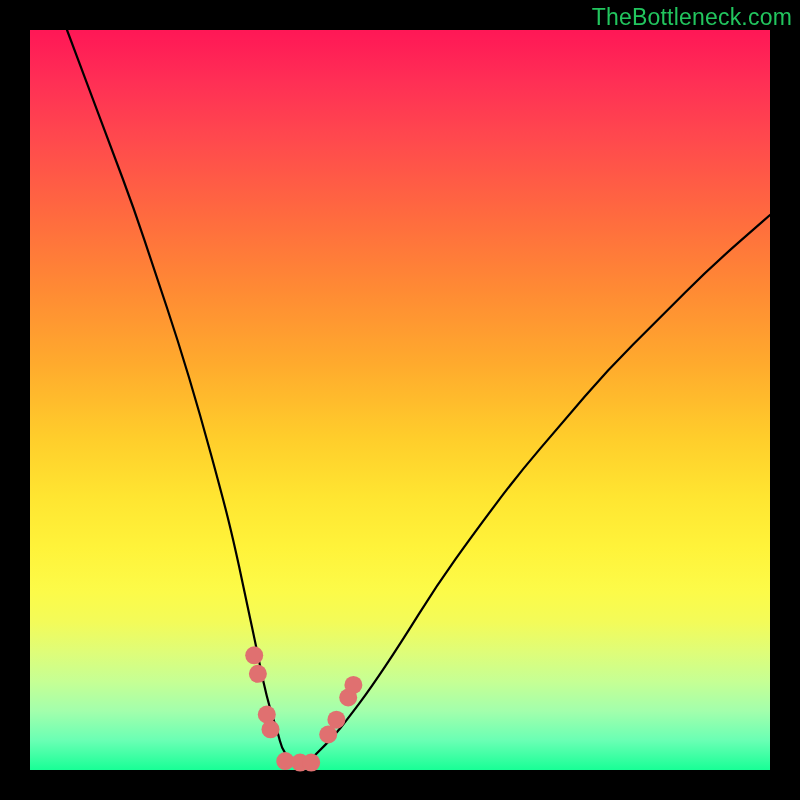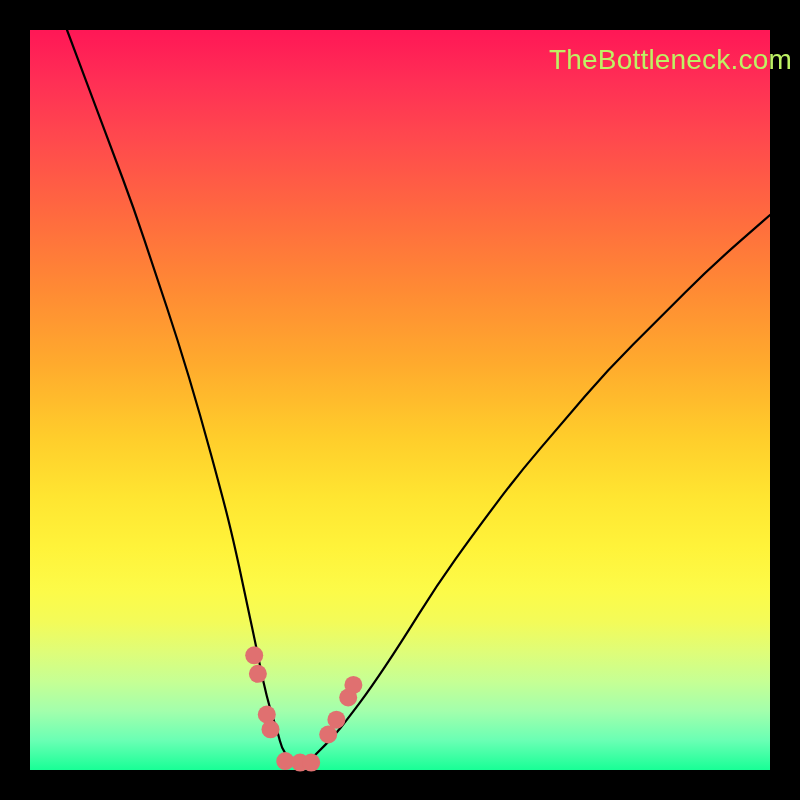--- a/index.html
+++ b/index.html
@@ -43,25 +43,24 @@
       #c6ff94 88%,
       #a3ffac 92%,
       #6affb4 96%,
       #18ff96 100%
     );
   }
   .watermark {
     position: absolute;
     top: 4px;
     right: 8px;
-    color: #bef264;
-    font-size: 28px;
+    color: #22c55e;
+    font-size: 23px;
     font-weight: 500;
     letter-spacing: 0.2px;
-    margin-top: 40px;
   }
   svg.curve-layer {
     position: absolute;
     left: 30px;
     top: 30px;
     width: 740px;
     height: 740px;
     overflow: visible;
   }
 </style>

